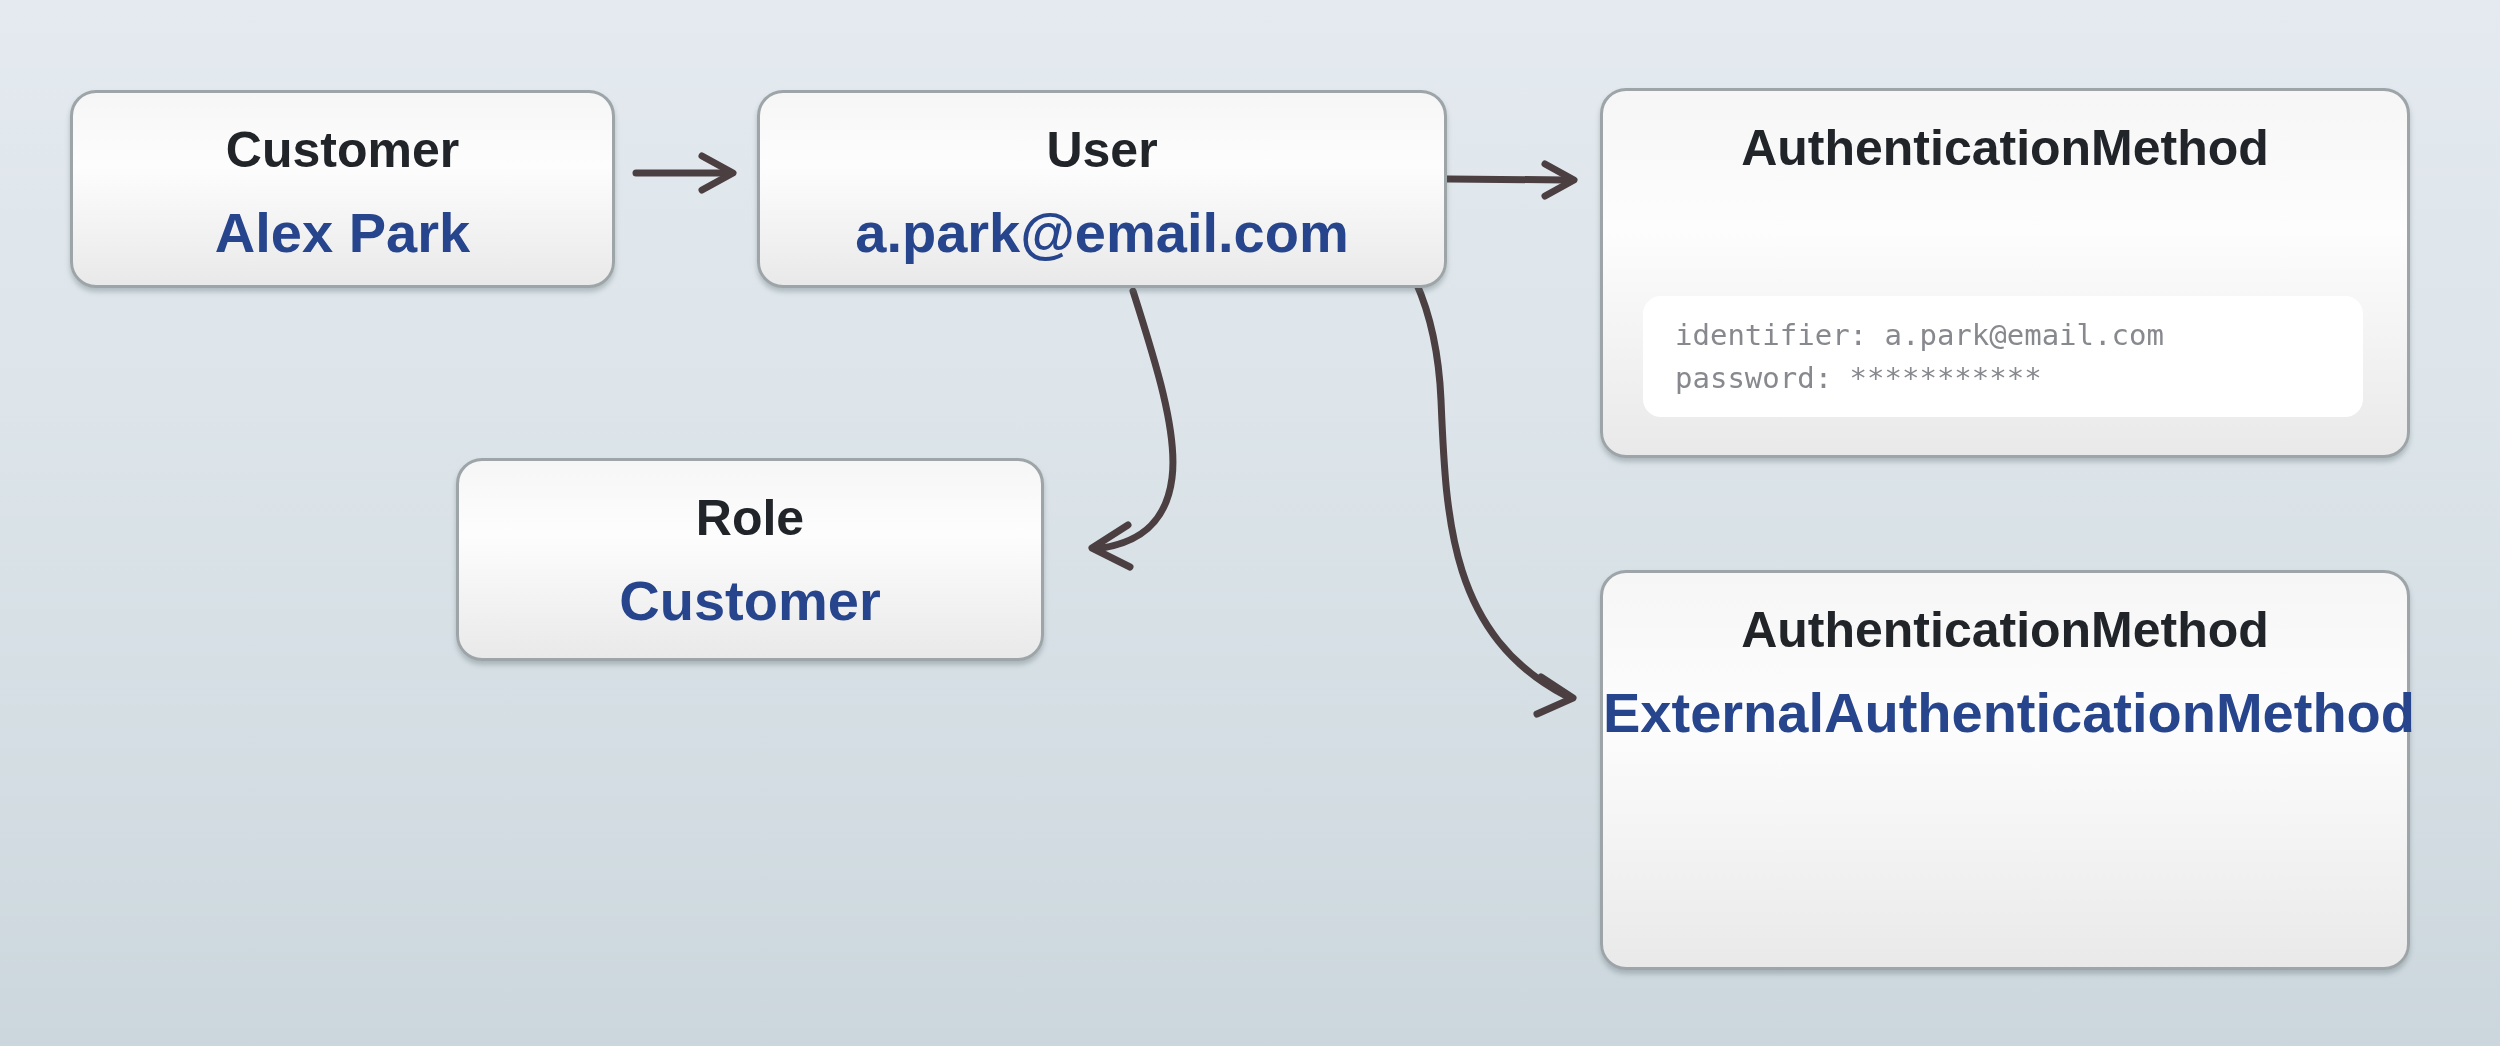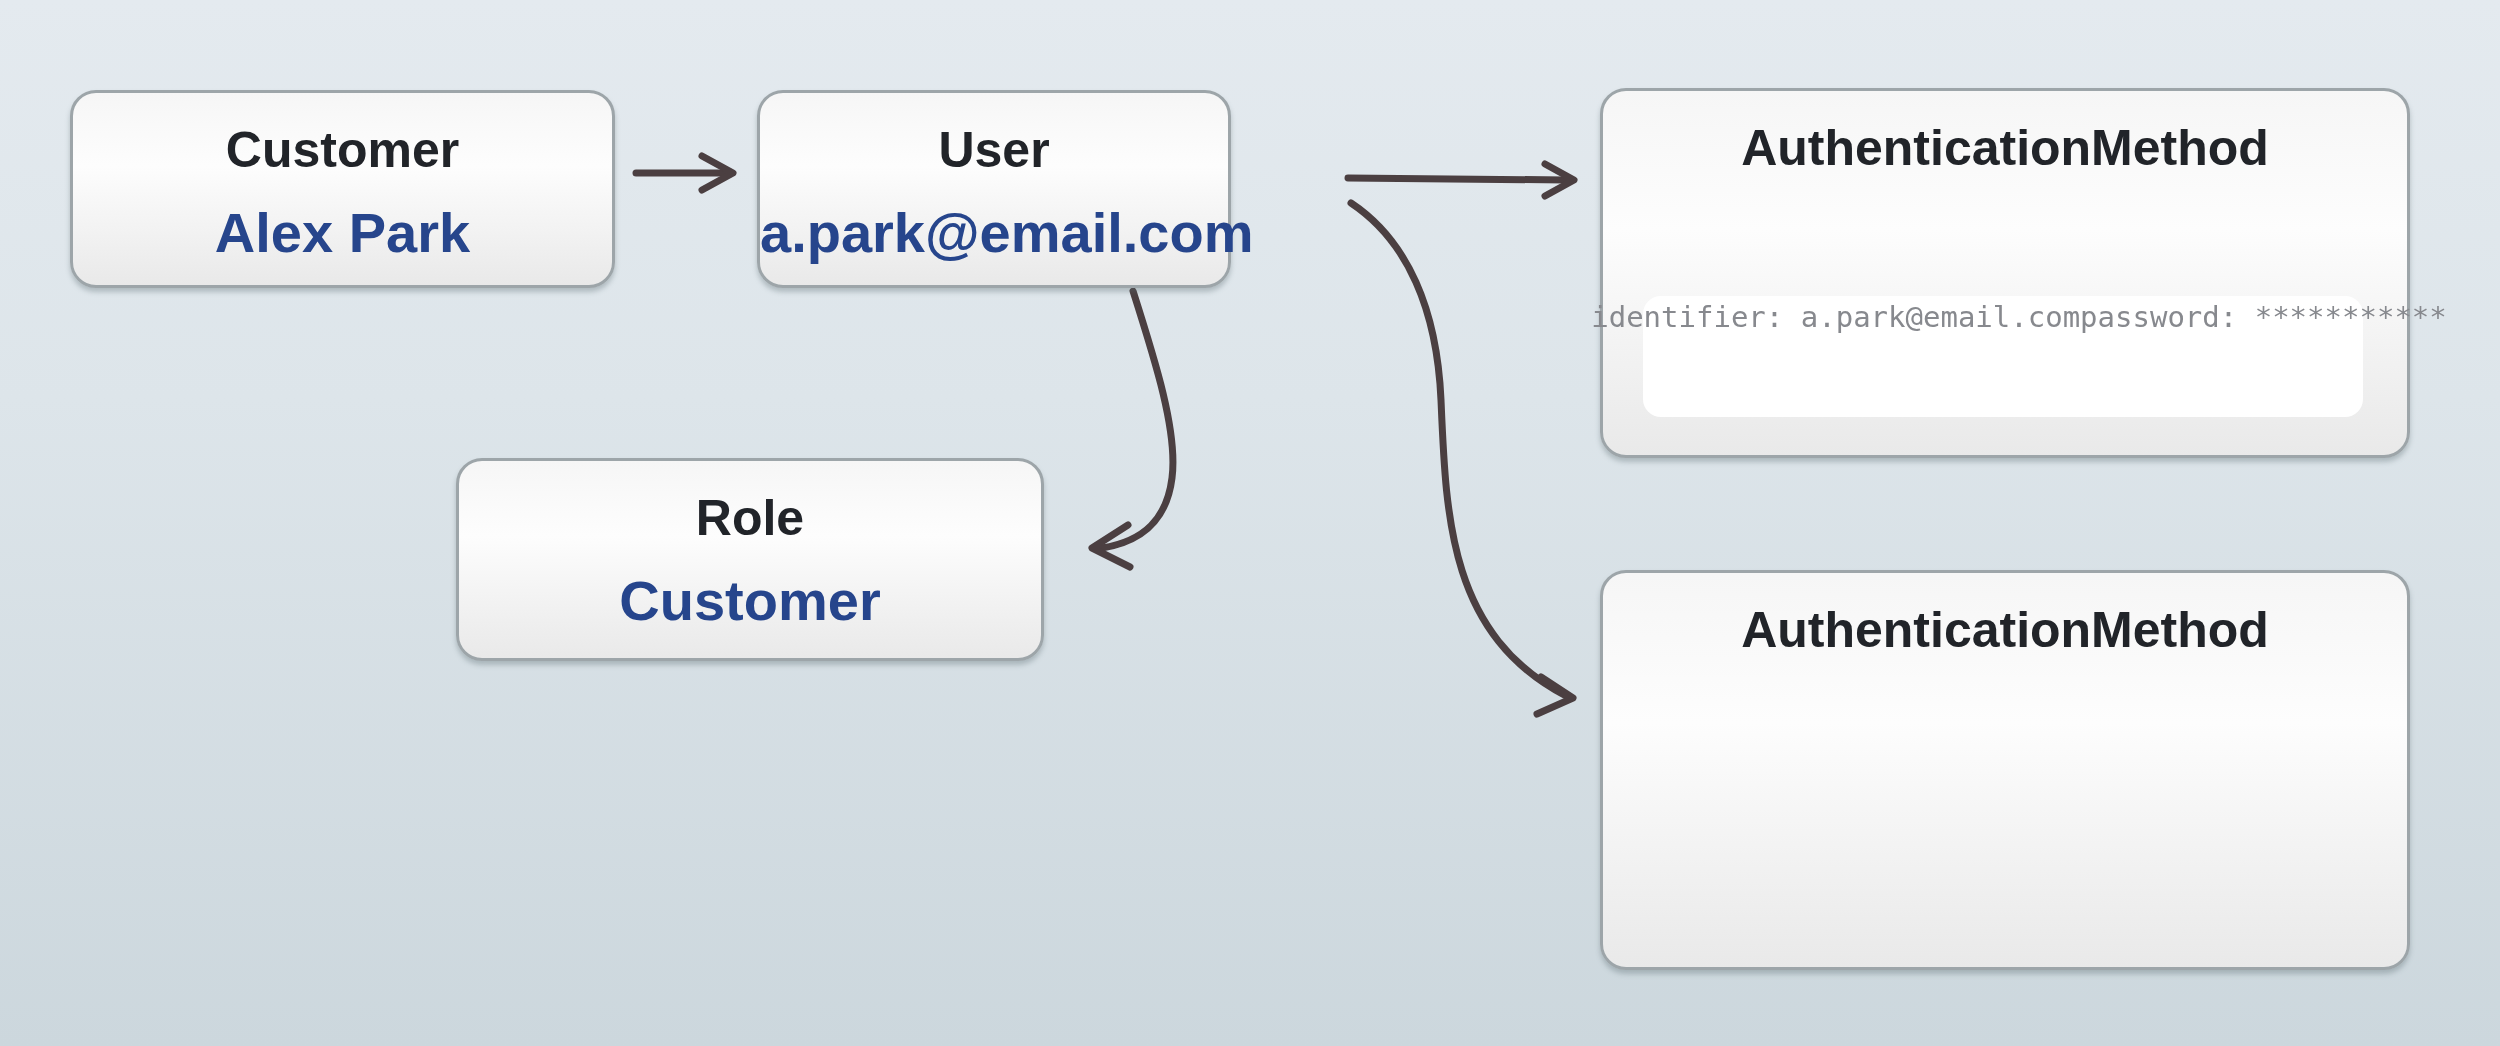--- a/index.html
+++ b/index.html
@@ -54,21 +54,21 @@
     font-size:56px;font-weight:700;
     color:var(--accent-blue,#26458c);
     white-space:nowrap;
   }
   .attr-panel{
     position:absolute;
     left:40px;width:720px;
     box-sizing:border-box;
     background:var(--panel-bg,#ffffff);
     border-radius:18px;
-    display:flex;justify-content:center;
+    display:flex;flex-direction:column;justify-content:center;
     padding-left:32px;
   }
   .attr-line{
     font-family:"DejaVu Sans Mono","Liberation Mono",monospace;
     font-size:29px;line-height:43px;
     color:var(--attr-text,#87898e);
     white-space:pre;
   }
 </style>
 </head>
@@ -93,35 +93,36 @@
       <path d="M1351 203 C1408 241 1437 310 1441 400 C1446 520 1450 635 1566 696"></path>
       <path d="M1541 677 L1573 698 L1537 714"></path>
     </g>
   </svg>
 
   <div class="node" style="left:70px;top:90px;width:545px;height:198px">
     <div class="node-title">Customer</div>
     <div class="node-value">Alex Park</div>
   </div>
 
-  <div class="node" style="left:757px;top:90px;width:474px;height:198px">
+  <div class="node" style="left:757px;top:90px;width:690px;height:198px">
     <div class="node-title">User</div>
     <div class="node-value">a.park@email.com</div>
   </div>
 
   <div class="node" style="left:456px;top:458px;width:588px;height:203px">
     <div class="node-title">Role</div>
     <div class="node-value">Customer</div>
   </div>
 
   <div class="node" style="left:1600px;top:88px;width:810px;height:370px">
     <div class="node-title">AuthenticationMethod</div>
     <div class="attr-panel" style="top:205px;height:121px">
       <div class="attr-line">identifier: a.park@email.com</div>
       <div class="attr-line">password: ***********</div>
     </div>
   </div>
 
   <div class="node" style="left:1600px;top:570px;width:810px;height:400px">
     <div class="node-title">AuthenticationMethod</div>
+    <div class="node-value">ExternalAuthenticationMethod</div>
   </div>
 
 </div>
 
 </body></html>

